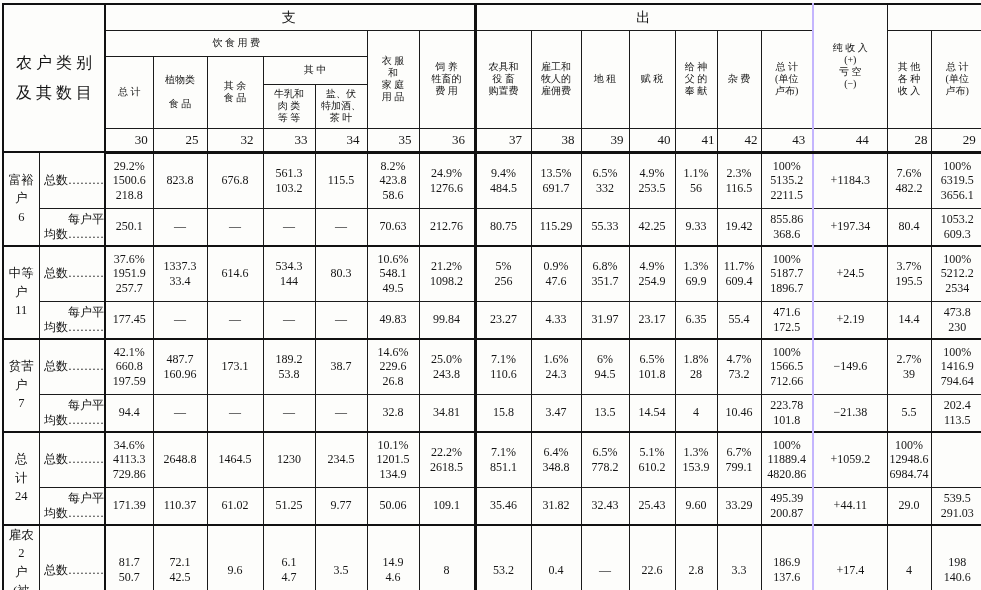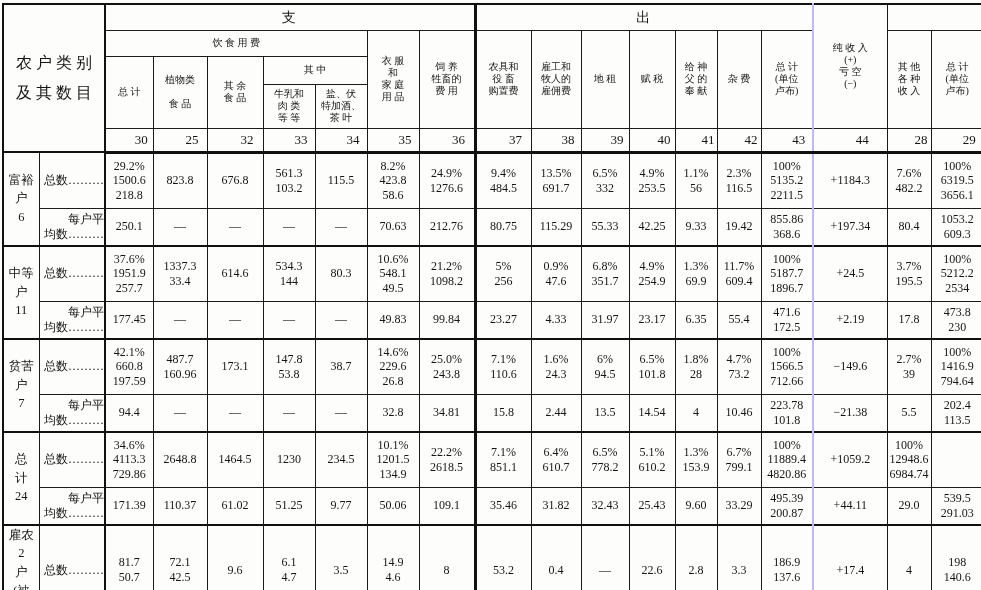--- a/index.html
+++ b/index.html
@@ -253,35 +253,35 @@
           <td class="num">99.84</td>
           <td class="num sec">23.27</td>
           <td class="num">4.33</td>
           <td class="num">31.97</td>
           <td class="num">23.17</td>
           <td class="num">6.35</td>
           <td class="num">55.4</td>
           <td class="num">471.6
 172.5</td>
           <td class="num sec2">+2.19</td>
-          <td class="num">17.8</td>
+          <td class="num">14.4</td>
           <td class="num">473.8
 230</td>
         </tr>
         <tr class="group-top row-total">
           <td rowspan="2" class="cat">贫苦户
 7</td>
           <td class="rowtype">总数………</td>
           <td class="num">42.1%
 660.8
 197.59</td>
           <td class="num">487.7
 160.96</td>
           <td class="num">173.1</td>
-          <td class="num">147.8
+          <td class="num">189.2
 53.8</td>
           <td class="num">38.7</td>
           <td class="num">14.6%
 229.6
 26.8</td>
           <td class="num">25.0%
 243.8</td>
           <td class="num sec">7.1%
 110.6</td>
           <td class="num">1.6%
@@ -308,21 +308,21 @@
           <td class="rowtype">每户平
 均数………</td>
           <td class="num">94.4</td>
           <td class="num">—</td>
           <td class="num">—</td>
           <td class="num">—</td>
           <td class="num">—</td>
           <td class="num">32.8</td>
           <td class="num">34.81</td>
           <td class="num sec">15.8</td>
-          <td class="num">2.44</td>
+          <td class="num">3.47</td>
           <td class="num">13.5</td>
           <td class="num">14.54</td>
           <td class="num">4</td>
           <td class="num">10.46</td>
           <td class="num">223.78
 101.8</td>
           <td class="num sec2">−21.38</td>
           <td class="num">5.5</td>
           <td class="num">202.4
 113.5</td>
@@ -339,21 +339,21 @@
           <td class="num">1230</td>
           <td class="num">234.5</td>
           <td class="num">10.1%
 1201.5
 134.9</td>
           <td class="num">22.2%
 2618.5</td>
           <td class="num sec">7.1%
 851.1</td>
           <td class="num">6.4%
-610.7</td>
+348.8</td>
           <td class="num">6.5%
 778.2</td>
           <td class="num">5.1%
 610.2</td>
           <td class="num">1.3%
 153.9</td>
           <td class="num">6.7%
 799.1</td>
           <td class="num">100%
 11889.4

